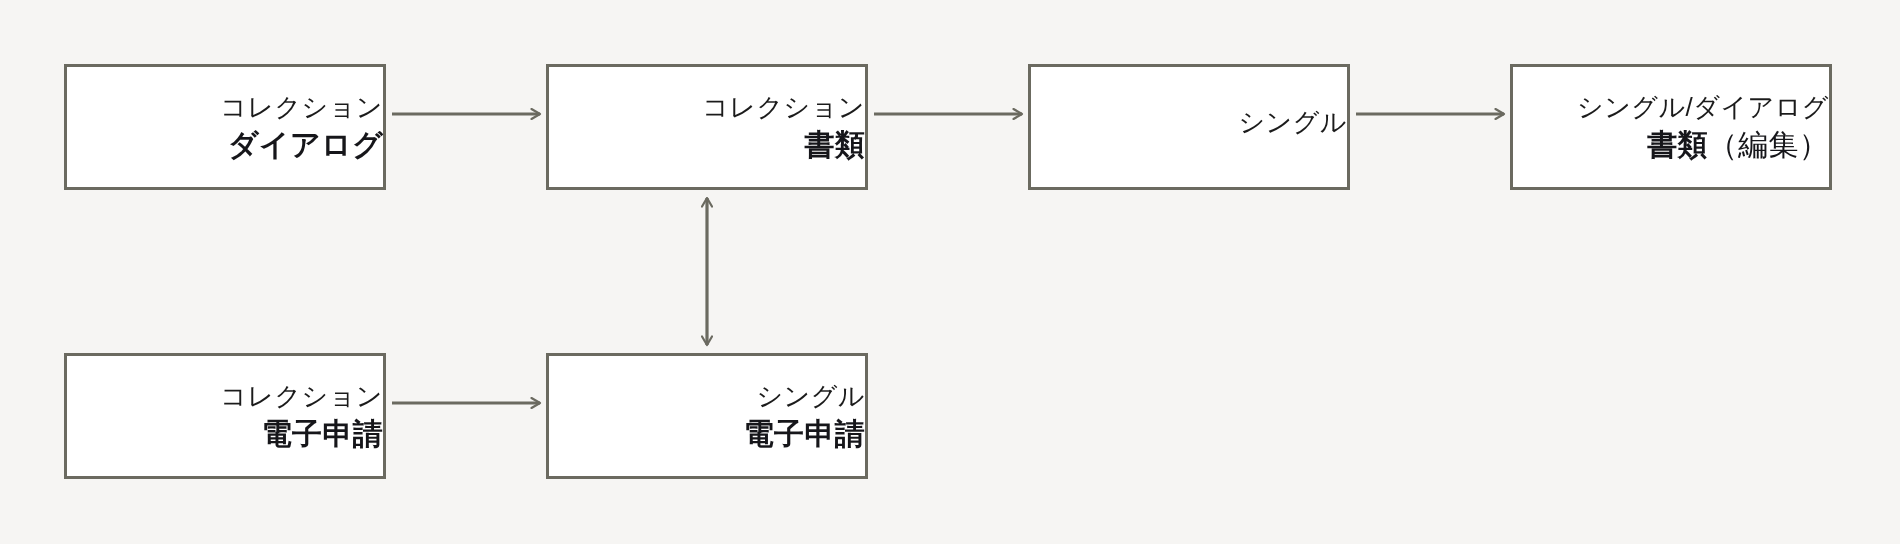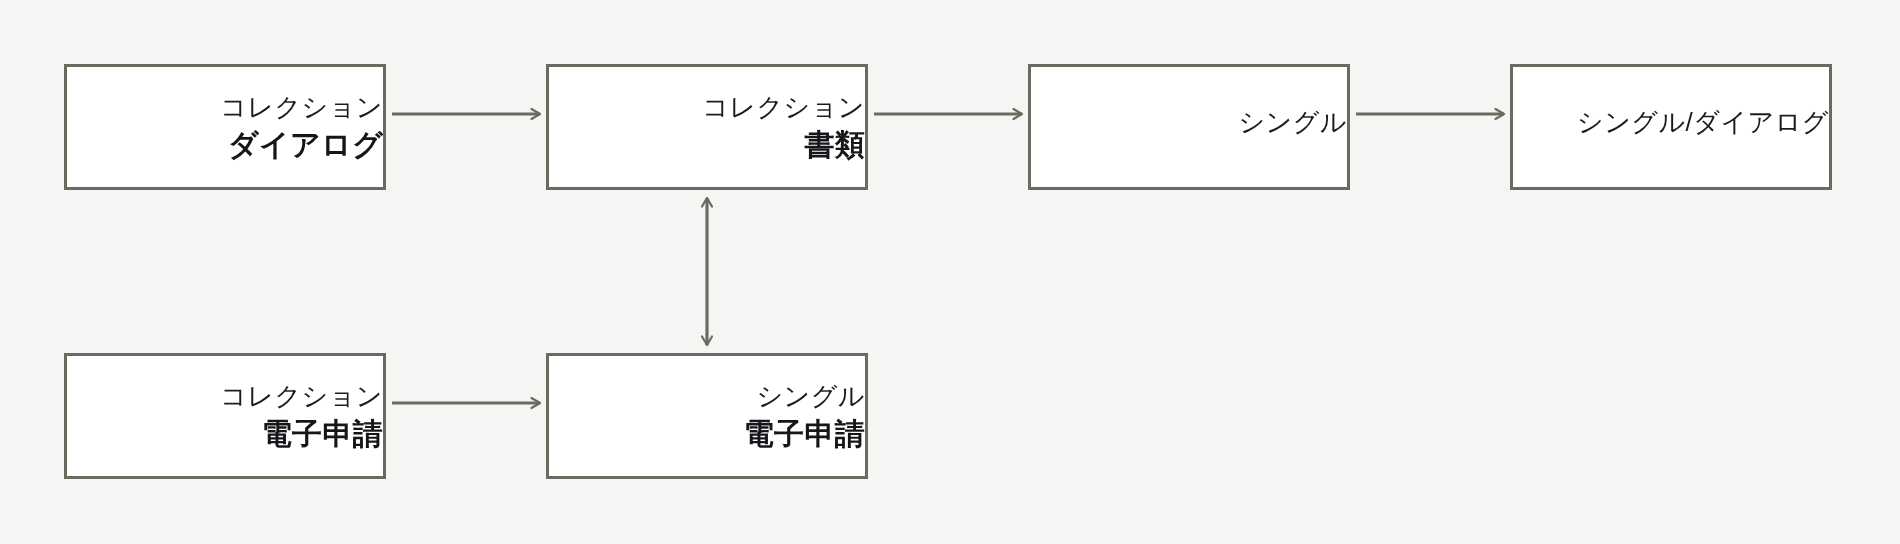--- a/index.html
+++ b/index.html
@@ -104,20 +104,21 @@
     <div class="node-kind">コレクション</div>
     <div class="node-name">書類</div>
   </div>
 
   <div class="node" id="node-doc-view">
     <div class="node-kind">シングル</div>
   </div>
 
   <div class="node" id="node-doc-edit">
     <div class="node-kind">シングル/ダイアログ</div>
+    <div class="node-name"><span>書類</span><span class="paren">（編集）</span></div>
   </div>
 
   <div class="node" id="node-eapp-coll">
     <div class="node-kind">コレクション</div>
     <div class="node-name">電子申請</div>
   </div>
 
   <div class="node" id="node-eapp-single">
     <div class="node-kind">シングル</div>
     <div class="node-name">電子申請</div>

